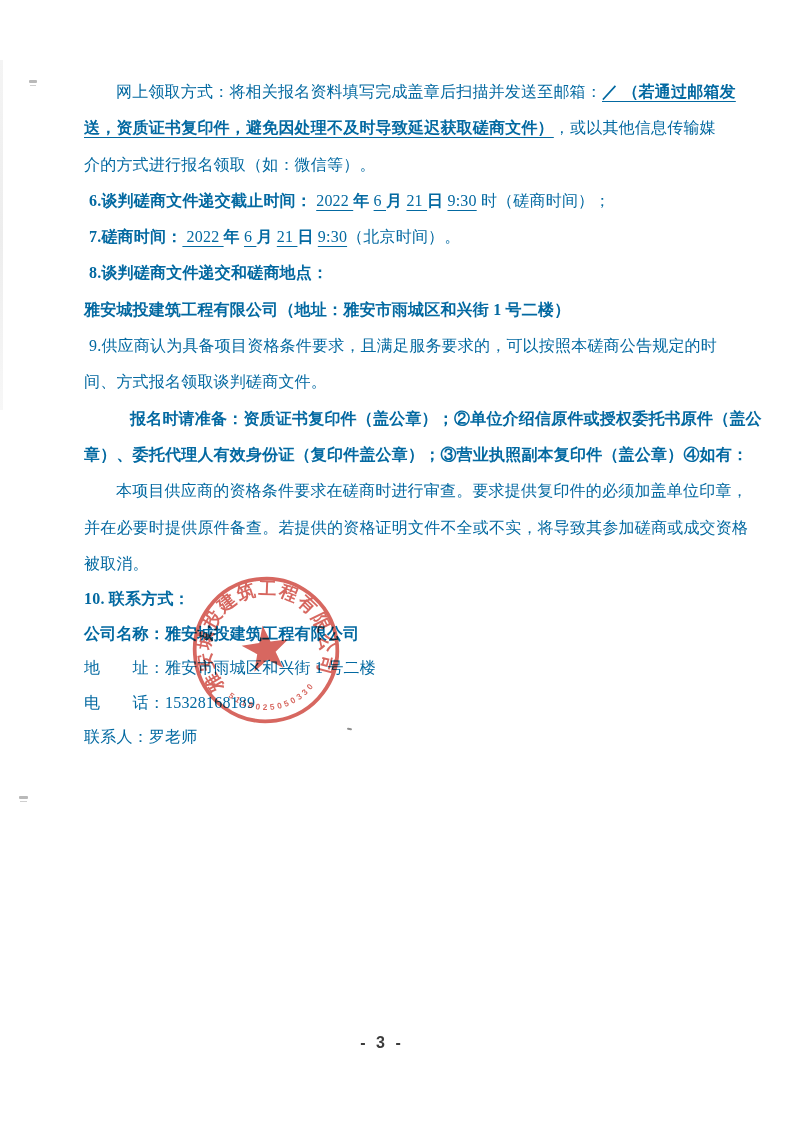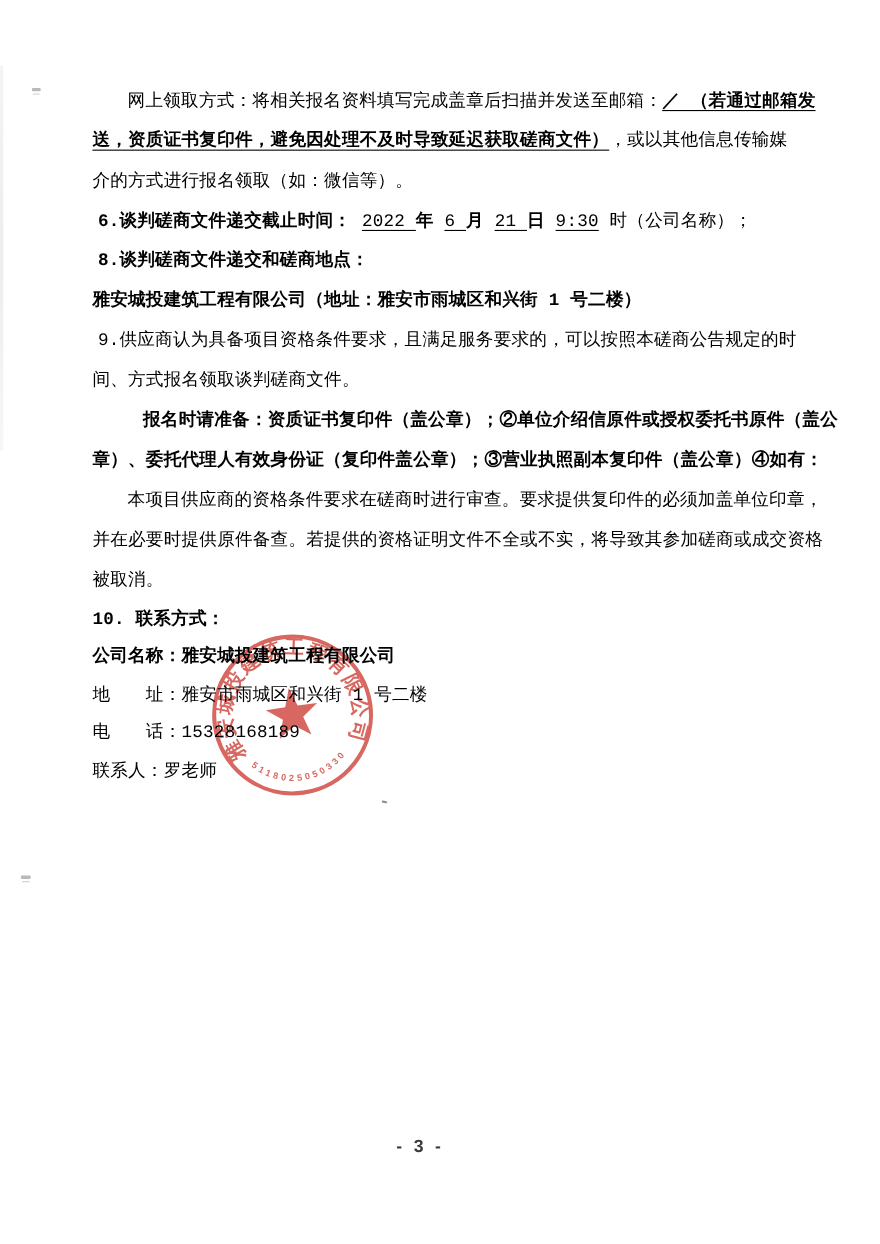--- a/index.html
+++ b/index.html
@@ -6,23 +6,22 @@
   .page{
     position:relative;
     width:800px;height:1131px;
     background:#ffffff;
     overflow:hidden;
     font-family:"Liberation Serif","DejaVu Serif",serif;
   }
   
   .doc{
     position:absolute;left:84px;top:74px;width:660px;
-    color:#000000;
+    color:#0369a1;
     font-size:16px;
-    font-family:Liberation Mono, monospace;
   }
   .line{white-space:nowrap;letter-spacing:0.2px;}
   .m .line{line-height:36.3px;height:36.3px;}
   .c .line{line-height:34.5px;height:34.5px;padding-left:21px;}
   .line.para{padding-left:32px;}
   .line.item{padding-left:5px;}
   .line.prep{padding-left:46px;}
   .line.none{padding-left:0;}
   .b{font-weight:700;}
   .u{text-decoration:underline;text-underline-offset:4px;text-decoration-thickness:1px;}
@@ -56,21 +55,22 @@
   <div class="edge-smudge"></div>
   <div class="speck s1"></div>
   <div class="speck s2"></div>
   <div class="speck s3"></div>
 
   <div class="doc">
     <div class="m" id="doc-main">
         <div class="line para"><span>网上领取方式：将相关报名资料填写完成盖章后扫描并发送至邮箱：</span><span class="b u">／ （若通过邮箱发</span></div>
         <div class="line none"><span class="b u">送，资质证书复印件，避免因处理不及时导致延迟获取磋商文件）</span><span>，或以其他信息传输媒</span></div>
         <div class="line none"><span>介的方式进行报名领取（如：微信等）。</span></div>
-        <div class="line item"><span class="b">6.谈判磋商文件递交截止时间：</span><span>  </span><span class="u"> 2022 </span><span class="b"> 年 </span><span class="u">  6  </span><span class="b"> 月 </span><span class="u"> 21 </span><span class="b"> 日 </span><span class="u">9:30</span><span> 时（公司名称）；</span></div>
+        <div class="line item"><span class="b">6.谈判磋商文件递交截止时间：</span><span>  </span><span class="u"> 2022 </span><span class="b"> 年 </span><span class="u">  6  </span><span class="b"> 月 </span><span class="u"> 21 </span><span class="b"> 日 </span><span class="u">9:30</span><span> 时（磋商时间）；</span></div>
+        <div class="line item"><span class="b">7.磋商时间：</span><span class="u"> 2022 </span><span class="b"> 年 </span><span class="u">  6  </span><span class="b"> 月 </span><span class="u"> 21 </span><span class="b"> 日 </span><span class="u">9:30</span><span>（北京时间）。</span></div>
         <div class="line item"><span class="b">8.谈判磋商文件递交和磋商地点：</span></div>
         <div class="line none"><span class="b">雅安城投建筑工程有限公司（地址：雅安市雨城区和兴街 1 号二楼）</span></div>
         <div class="line item"><span>9.供应商认为具备项目资格条件要求，且满足服务要求的，可以按照本磋商公告规定的时</span></div>
         <div class="line none"><span>间、方式报名领取谈判磋商文件。</span></div>
         <div class="line prep"><span class="b">报名时请准备：资质证书复印件（盖公章）；②单位介绍信原件或授权委托书原件（盖公</span></div>
         <div class="line none"><span class="b">章）、委托代理人有效身份证（复印件盖公章）；③营业执照副本复印件（盖公章）④如有：</span></div>
         <div class="line para"><span>本项目供应商的资格条件要求在磋商时进行审查。要求提供复印件的必须加盖单位印章，</span></div>
         <div class="line none"><span>并在必要时提供原件备查。若提供的资格证明文件不全或不实，将导致其参加磋商或成交资格</span></div>
         <div class="line none"><span>被取消。</span></div>
       </div>

